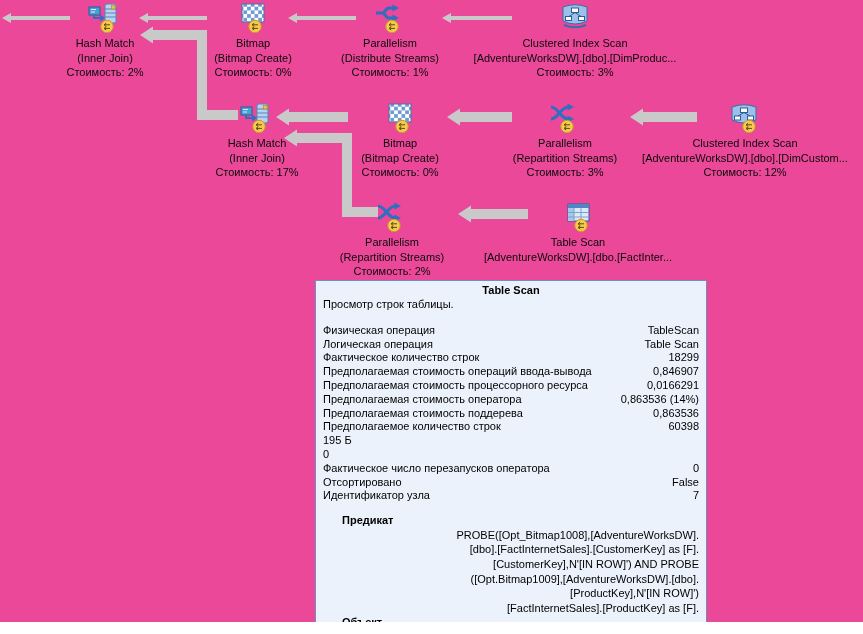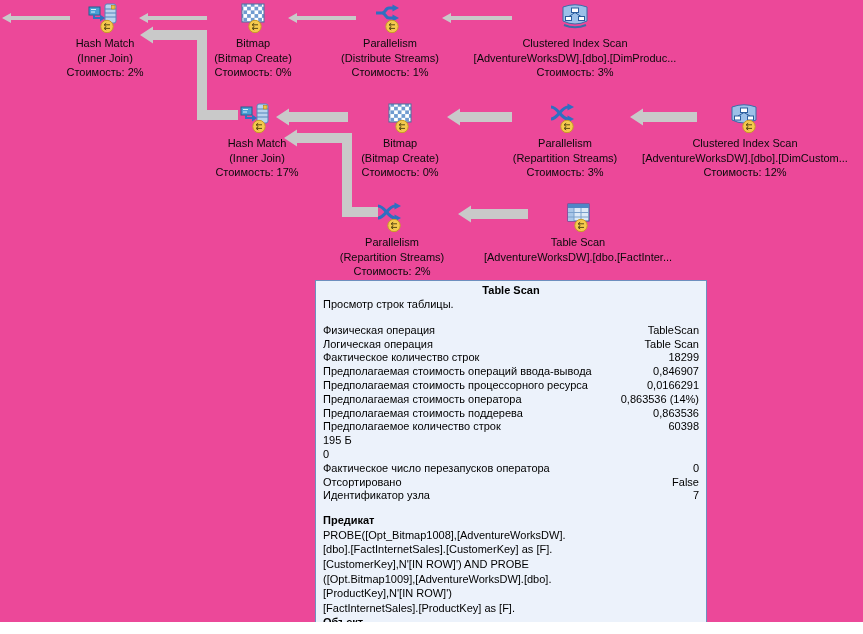--- a/index.html
+++ b/index.html
@@ -17,22 +17,22 @@
   .tooltip{
     position:absolute;left:315px;top:280px;width:392px;height:350px;z-index:2;
     background:#ecf2fb;border:1px solid #6e8fbe;box-sizing:border-box;
     padding:2px 7px 0 7px;font-size:11px;overflow:hidden;
   }
   .tt-title{font-weight:bold;text-align:center;line-height:14.4px;}
   .tt-desc{line-height:14.4px;}
   .tt-sp1{height:12px;}
   .tt-sp2{height:10px;}
   .tt-row{display:flex;justify-content:space-between;line-height:13.8px;white-space:nowrap;}
-  .tt-head{font-weight:bold;line-height:14.6px;}
-  .tt-pred{line-height:14.6px;white-space:nowrap;}
+  .tt-head{font-weight:bold;line-height:14.6px;margin-left:19px;}
+  .tt-pred{line-height:14.6px;white-space:nowrap;text-align:right;}
 </style>
 </head>
 <body>
 
 <div class="stage">
 
   <svg class="arrows" width="863" height="634">
 
     <polygon points="2,18 11,13 11,16 70,16 70,20 11,20 11,23" fill="#c9c9c9"></polygon>
     <polygon points="139,18 148,13 148,16 207,16 207,20 148,20 148,23" fill="#c9c9c9"></polygon>

